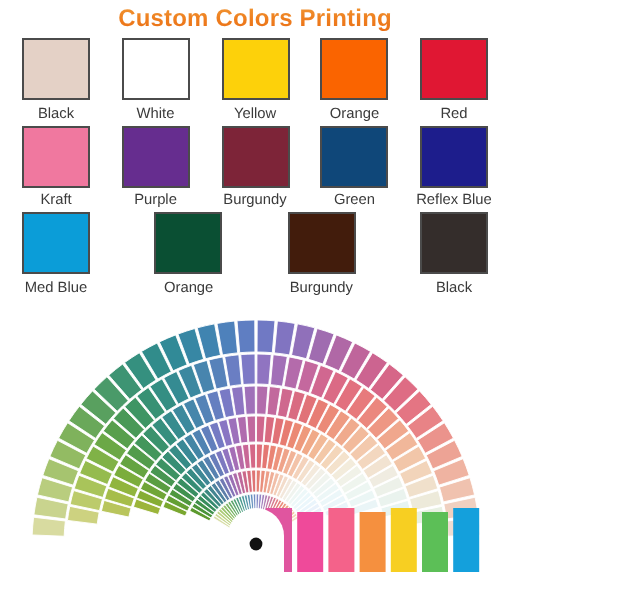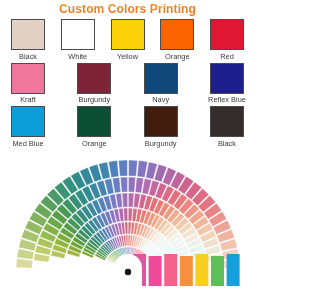--- a/index.html
+++ b/index.html
@@ -113,26 +113,30 @@
         <div class="swatch-label">Red</div>
       </div>
     </div>
 
     <div class="swatch-row">
       <div class="swatch-cell">
         <div class="swatch-chip" style="background: rgb(240, 120, 159);"></div>
         <div class="swatch-label">Kraft</div>
       </div>
       <div class="swatch-cell">
+        <div class="swatch-chip" style="background: rgb(102, 45, 143);"></div>
+        <div class="swatch-label">Purple</div>
+      </div>
+      <div class="swatch-cell">
         <div class="swatch-chip" style="background: rgb(125, 36, 56);"></div>
         <div class="swatch-label">Burgundy</div>
       </div>
       <div class="swatch-cell">
         <div class="swatch-chip" style="background: rgb(15, 71, 121);"></div>
-        <div class="swatch-label">Navy</div>
+        <div class="swatch-label">Green</div>
       </div>
       <div class="swatch-cell">
         <div class="swatch-chip" style="background: rgb(29, 29, 140);"></div>
         <div class="swatch-label">Reflex Blue</div>
       </div>
     </div>
 
     <div class="swatch-row">
       <div class="swatch-cell">
         <div class="swatch-chip" style="background: rgb(11, 157, 216);"></div>

